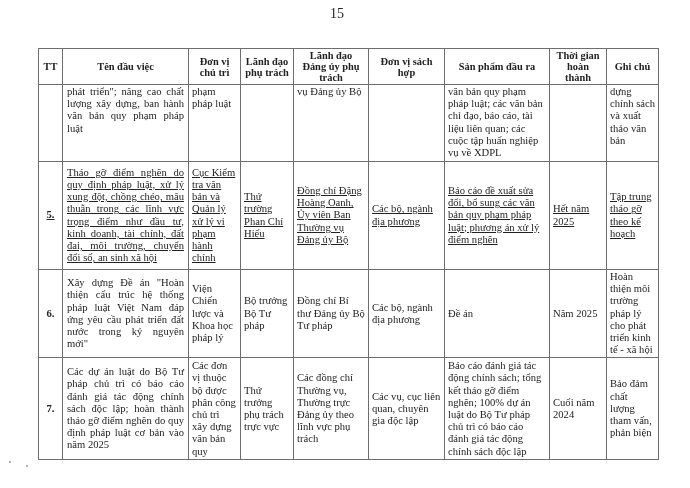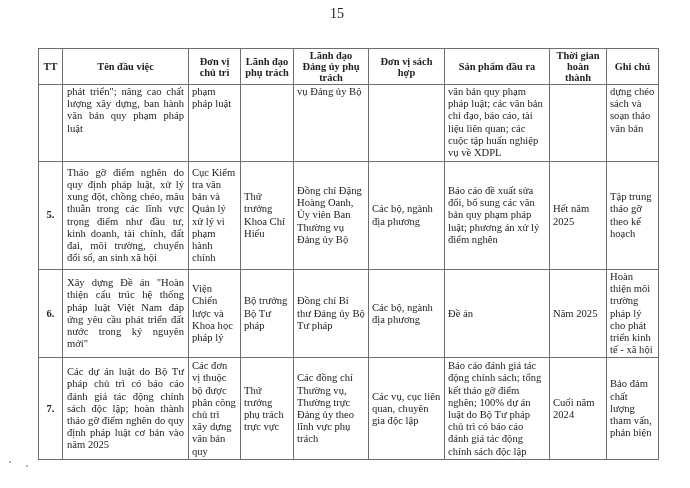--- a/index.html
+++ b/index.html
@@ -9,21 +9,21 @@
                  font-size: 14px; }
   table { position: absolute; left: 38px; top: 48px; border-collapse: collapse;
           table-layout: fixed; font-size: 10.6px; line-height: 12.2px; }
   th, td { border: 1px solid #6e6e6e; padding: 1px 3px; vertical-align: middle; }
   th { font-weight: bold; text-align: center; font-size: 10.4px; line-height: 11px; height: 22px; }
   td { }
   td.task { text-align: justify; text-align-last: left; padding-left: 4px; padding-right: 4px; }
   td.tt { font-weight: bold; text-align: center; }
   td.top { vertical-align: top; }
   tr.r0 td { height: 74px; }
-  tr.r1 td { height: 105px; }
+  tr.r1 td { height: 105px; text-decoration: underline; }
   tr.r2 td { height: 74px; }
   tr.r3 td { height: 99px; }
   .dot { position: absolute; width: 2px; height: 2px; background: #999; border-radius: 1px; }
 </style>
 </head>
 <body>
 
 <div class="page-number">15</div>
 
 <table>
@@ -54,27 +54,27 @@
   <tbody>
     <tr class="r0">
       <td class="tt top"></td>
       <td class="task top">phát triển"; nâng cao chất lượng xây dựng, ban hành văn bản quy phạm pháp luật</td>
       <td class="top">phạm pháp luật</td>
       <td class="top"></td>
       <td class="top">vụ Đảng ủy Bộ</td>
       <td class="top"></td>
       <td class="top">văn bản quy phạm pháp luật; các văn bản chỉ đạo, báo cáo, tài liệu liên quan; các cuộc tập huấn nghiệp vụ về XDPL</td>
       <td class="top"></td>
-      <td class="top">dựng chéo sách và soạn thảo văn bản</td>
+      <td class="top">dựng chính sách và xuất thảo văn bản</td>
     </tr>
     <tr class="r1">
       <td class="tt">5.</td>
       <td class="task">Tháo gỡ điểm nghẽn do quy định pháp luật, xử lý xung đột, chồng chéo, mâu thuẫn trong các lĩnh vực trọng điểm như đầu tư, kinh doanh, tài chính, đất đai, môi trường, chuyển đổi số, an sinh xã hội</td>
       <td>Cục Kiểm tra văn bản và Quản lý xử lý vi phạm hành chính</td>
-      <td>Thứ trưởng Khoa Chí Hiếu</td>
+      <td>Thứ trường Phan Chí Hiếu</td>
       <td>Đồng chí Đặng Hoàng Oanh, Ủy viên Ban Thường vụ Đảng ủy Bộ</td>
       <td>Các bộ, ngành địa phương</td>
       <td>Báo cáo đề xuất sửa đổi, bổ sung các văn bản quy phạm pháp luật; phương án xử lý điểm nghẽn</td>
       <td>Hết năm 2025</td>
       <td>Tập trung tháo gỡ theo kế hoạch</td>
     </tr>
     <tr class="r2">
       <td class="tt">6.</td>
       <td class="task">Xây dựng Đề án "Hoàn thiện cấu trúc hệ thống pháp luật Việt Nam đáp ứng yêu cầu phát triển đất nước trong kỷ nguyên mới"</td>
       <td>Viện Chiến lược và Khoa học pháp lý</td>

